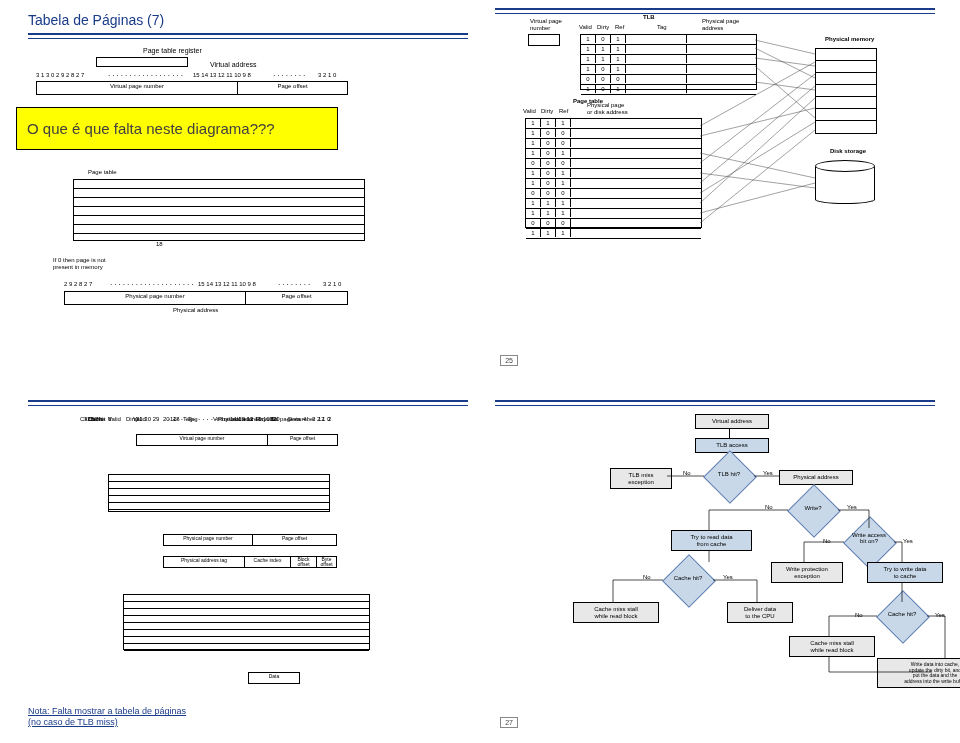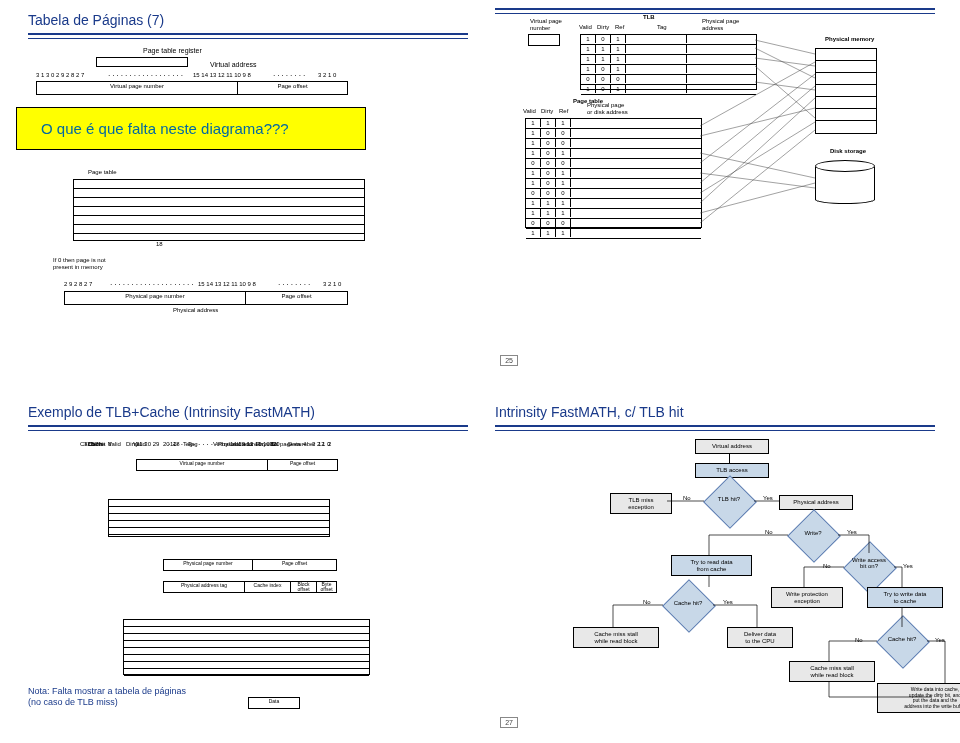--- a/index.html
+++ b/index.html
@@ -70,22 +70,22 @@
     align-items: center;
     justify-content: center;
     font-size: 6px;
   }
   .cell:last-child { border-right: none; }
 
   .highlight-note {
     position: absolute;
     background: #ffff00;
     border: 1px solid #000;
-    padding: 12px 24px;
-    color: #0369a1;
+    padding: 12px 10px;
+    color: #404040;
     font-size: 15px;
     z-index: 10;
   }
   .dots {
     position: absolute;
     font-size: 7px;
     letter-spacing: 0px;
     color: #000;
   }
 
@@ -124,25 +124,26 @@
 
   
   .s27-diagram {
     position: relative;
     height: 280px;
     margin-top: 10px;
     font-size: 6px;
   }
   .s27-note {
     position: absolute;
-    bottom: 20px;
+    bottom: 0;
     left: 0;
     font-size: 9px;
     color: #1a3a8a;
     line-height: 1.2;
+    text-decoration: underline;
   }
 
   
   .fc-box {
     position: absolute;
     border: 1px solid #000;
     background: #e8e8e8;
     font-size: 6px;
     text-align: center;
     padding: 3px 2px;
@@ -424,21 +425,20 @@
       <line x1="205" y1="175" x2="320" y2="104" stroke="#444" stroke-width="0.5"></line>
       <line x1="205" y1="185" x2="320" y2="80" stroke="#444" stroke-width="0.5"></line>
       <line x1="205" y1="195" x2="320" y2="165" stroke="#444" stroke-width="0.5"></line>
       <line x1="205" y1="205" x2="320" y2="112" stroke="#444" stroke-width="0.5"></line>
     </svg>
   </div>
 
 </div>
 
 <div id="s27" class="slide">
-  <div class="slide-title">Exemplo de TLB+Cache (Intrinsity FastMATH)</div>
   <div class="title-underline"></div>
   <div class="s27-diagram">
     <div class="label tiny" style="left:185px;top:0">Virtual address</div>
     <div class="label tiny" style="left:108px;top:10">31 30 29</div>
     <div class="dots" style="left:140px;top:10">· · · · · · · · · · · ·</div>
     <div class="label tiny" style="left:202px;top:10">14 13 12 11 10 9</div>
     <div class="dots" style="left:258px;top:10">· · · · ·</div>
     <div class="label tiny" style="left:284px;top:10">3 2 1 0</div>
 
     <div class="table-box" style="left:108px;top:18px;width:200px;height:10px;display:flex">
@@ -506,21 +506,20 @@
     <div class="label tiny" style="left:52px;top:248">Cache hit</div>
     <div class="label tiny" style="left:242px;top:244">32</div>
     <div class="table-box" style="left:220px;top:256px;width:50px;height:10px;text-align:center;font-size:5px">Data</div>
   </div>
   <div class="s27-note" style="white-space:pre">Nota: Falta mostrar a tabela de páginas
 (no caso de TLB miss)</div>
   <div class="pagenum-box" style="right:-50px;bottom:0">27</div>
 </div>
 
 <div id="s28" class="slide">
-  <div class="slide-title">Intrinsity FastMATH, c/ TLB hit</div>
   <div class="title-underline"></div>
   <div class="diagram-area" style="height:290px;margin-top:6px">
 
     <div class="fc-box" style="left:200px;top:2px;width:68px">Virtual address</div>
     <div class="fc-line" style="left:234px;top:16px;width:1px;height:10px"></div>
     <div class="fc-box" style="left:200px;top:26px;width:68px;background:#c8d8e8">TLB access</div>
     <div class="fc-line" style="left:234px;top:40px;width:1px;height:10px"></div>
 
     <div class="fc-diamond" style="left:209px;top:50px">
       <div class="dshape"></div>

